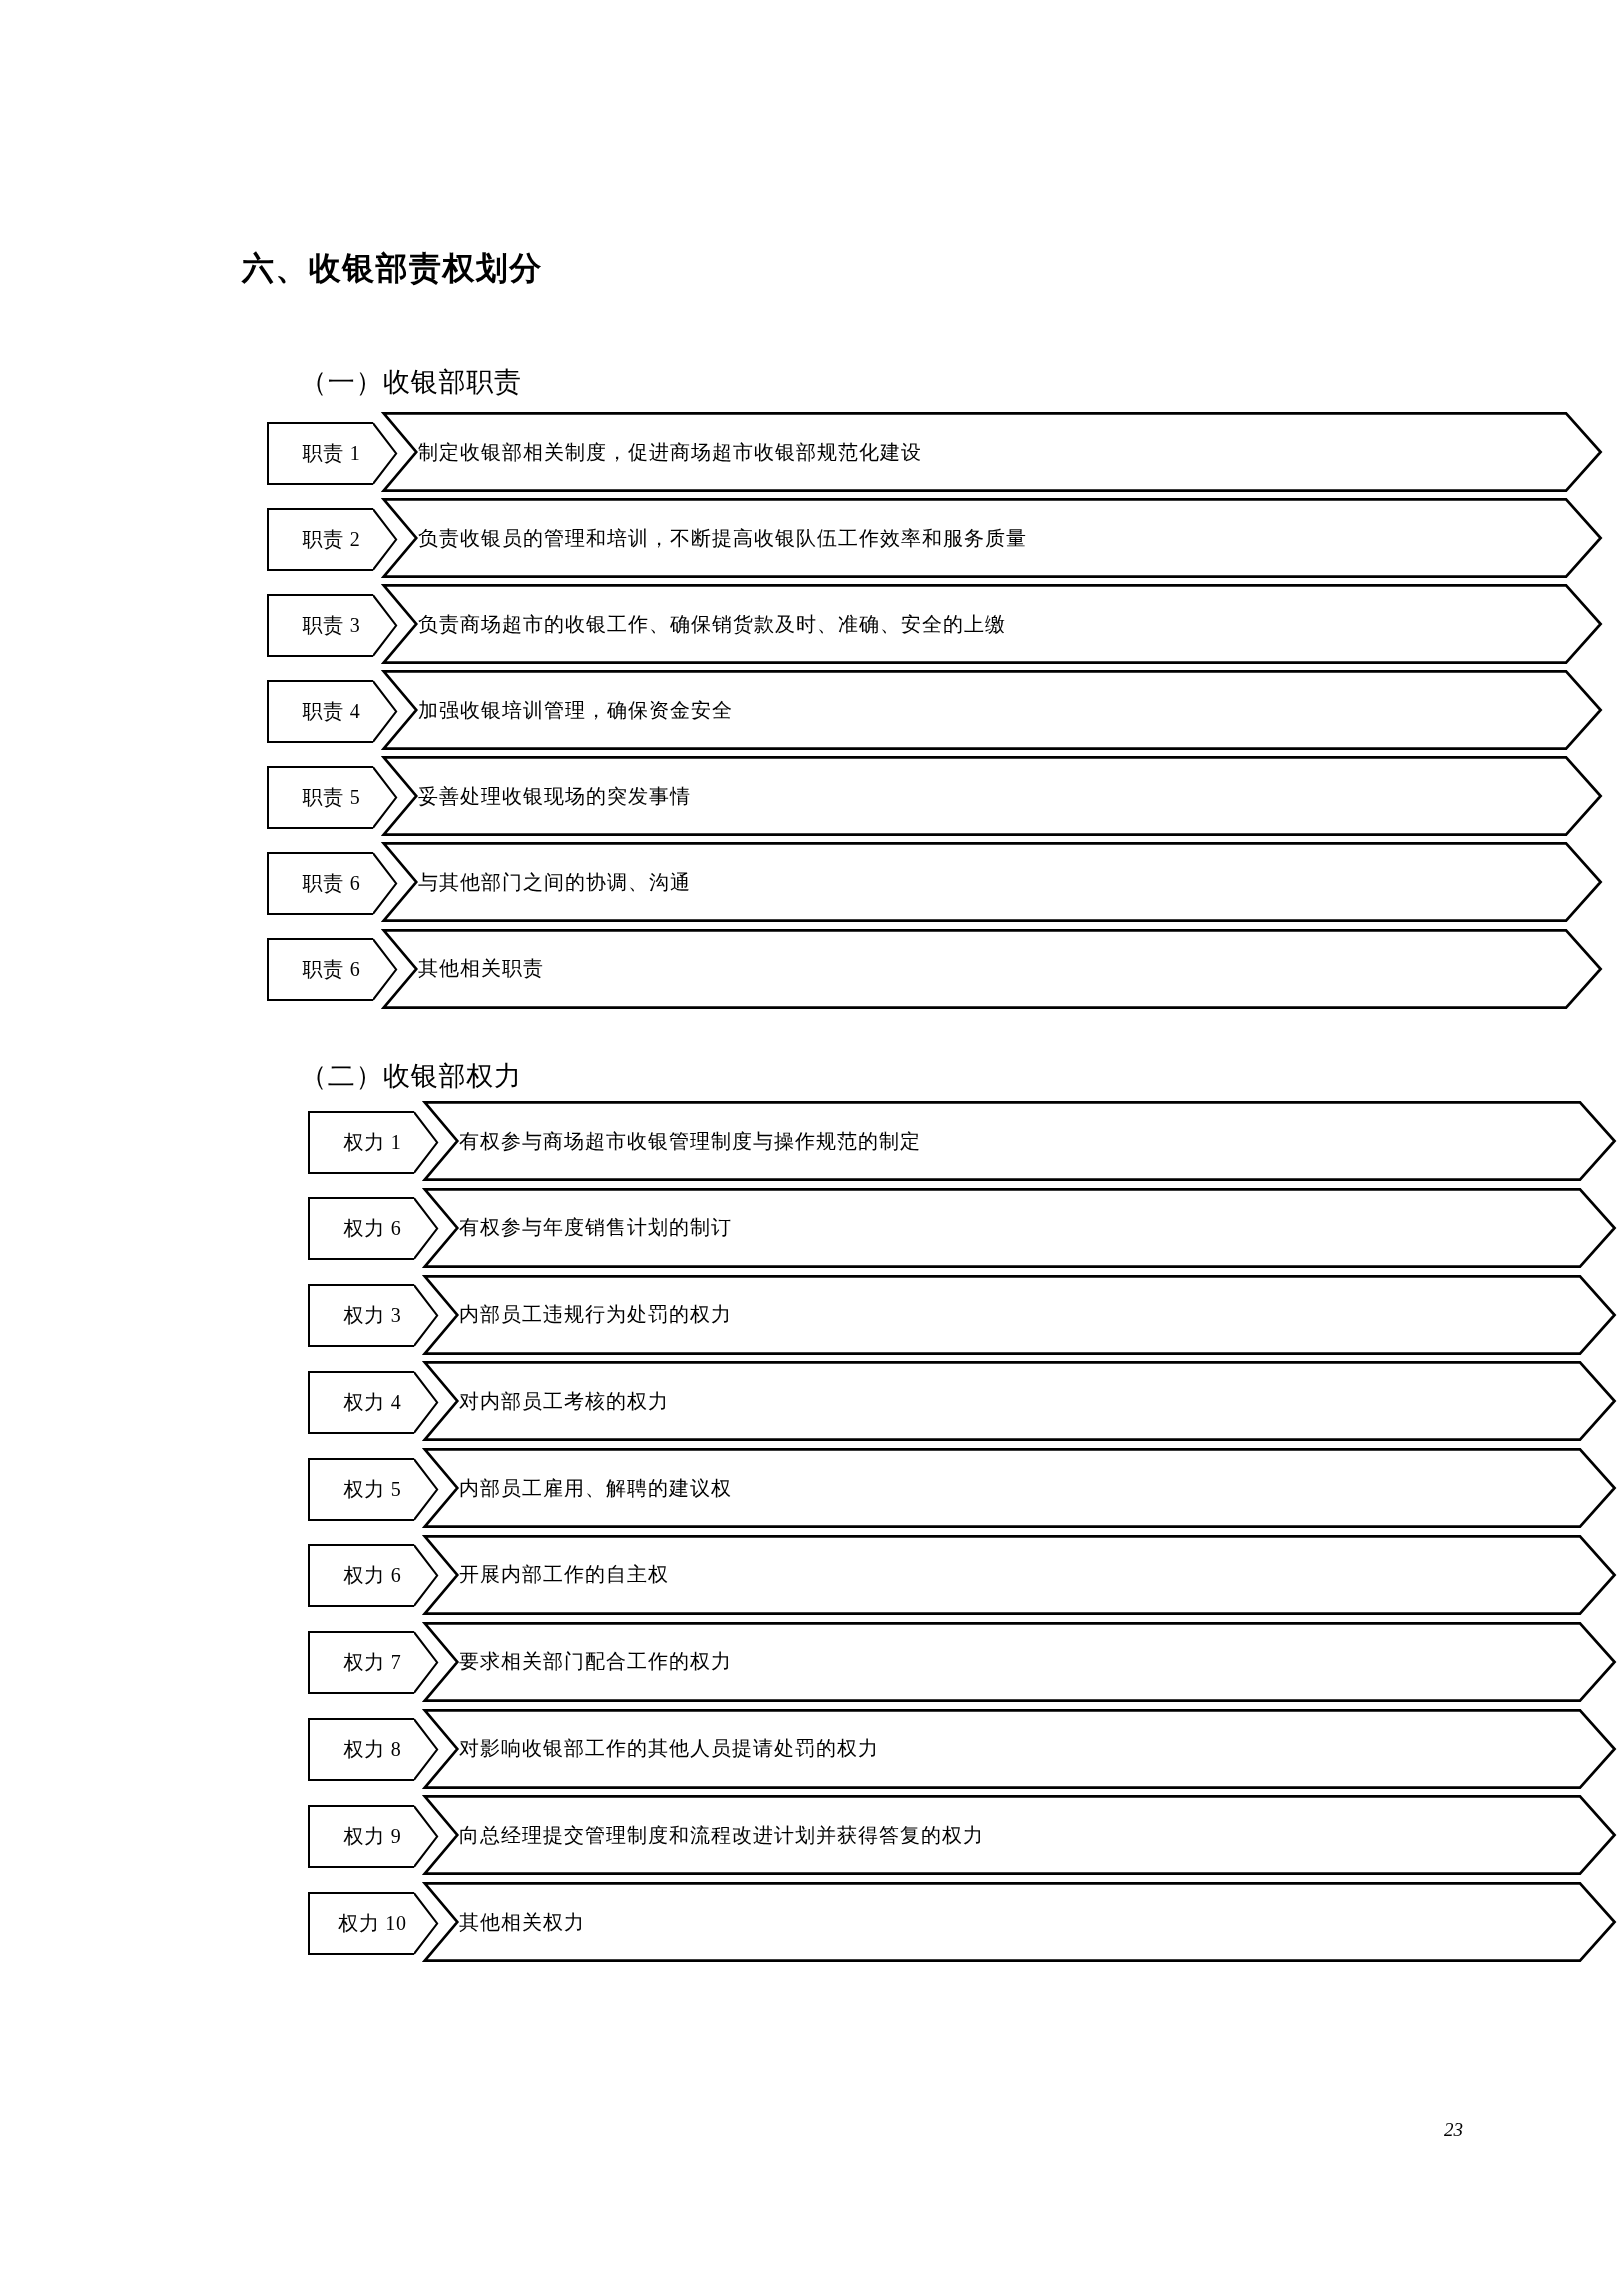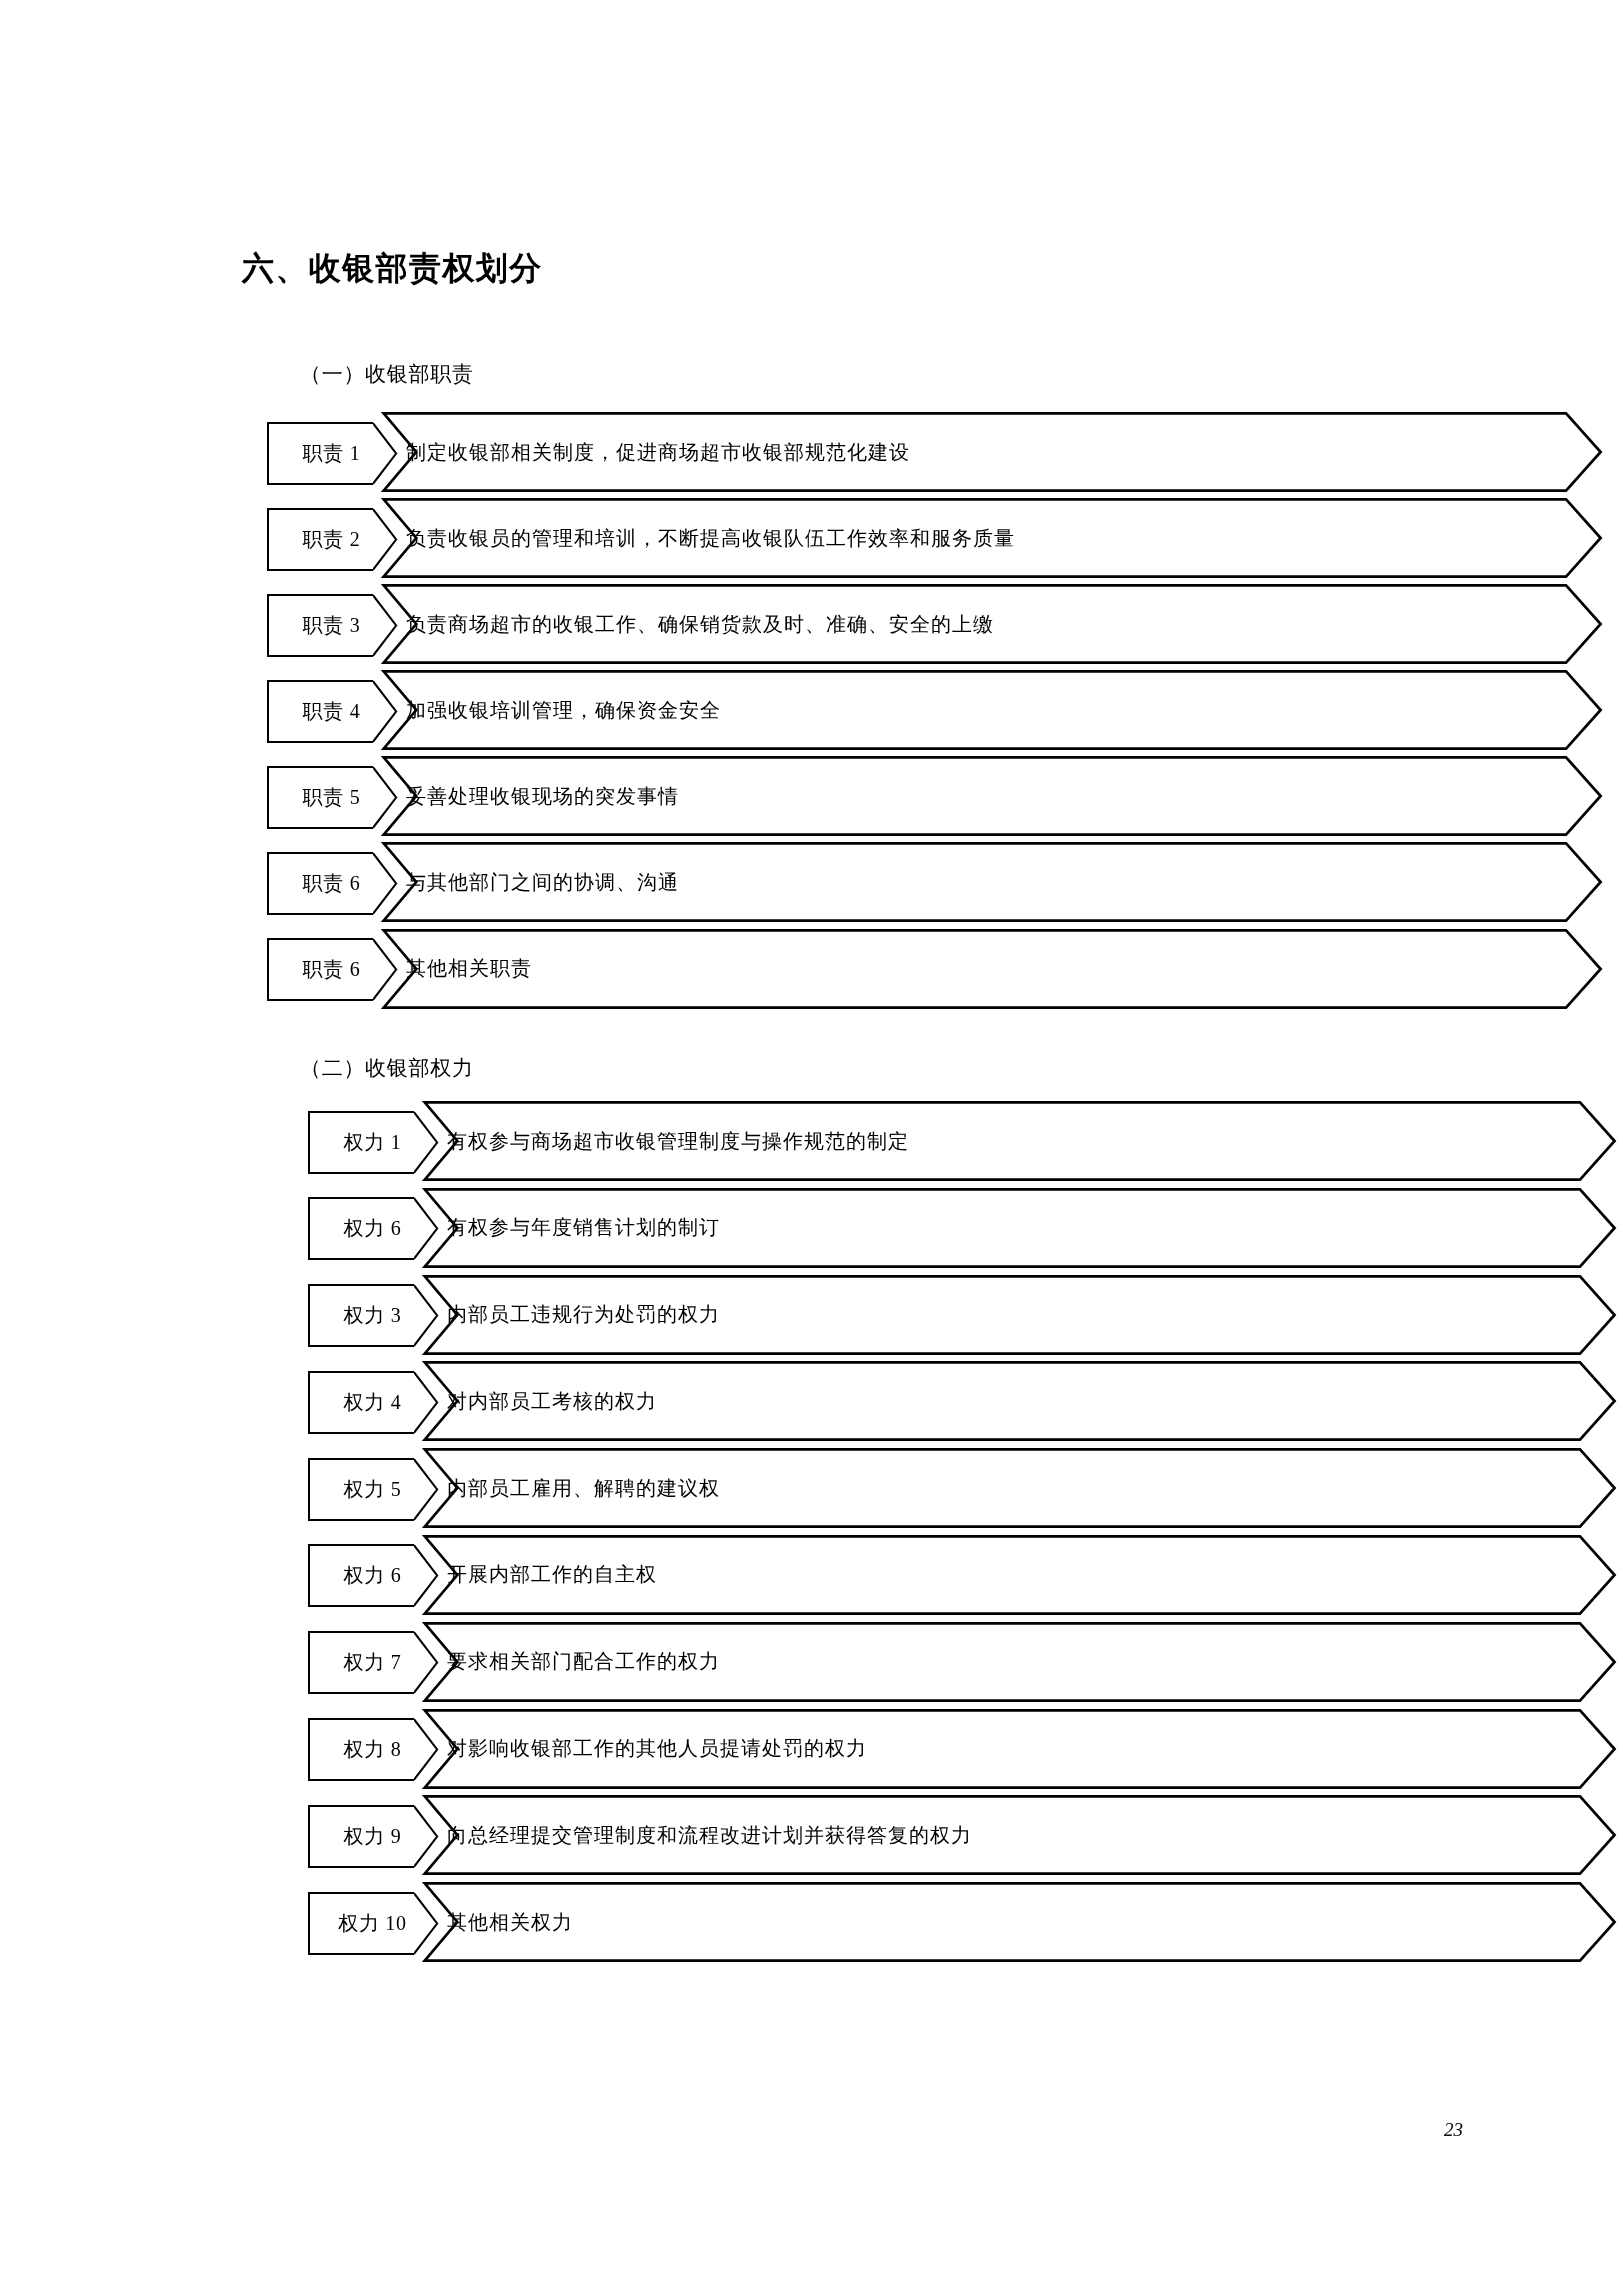--- a/index.html
+++ b/index.html
@@ -27,21 +27,21 @@
     left: 242px;
     top: 230px;
     font-size: 32px;
     font-weight: bold;
     letter-spacing: 1.4px;
     line-height: 1.1;
     white-space: nowrap;
   }
   .section-heading {
     position: absolute;
-    font-size: 21px;
+    font-size: 27px;
     font-weight: normal;
     letter-spacing: 0.7px;
     white-space: nowrap;
     line-height: 1.1;
     text-align: right;
   }
   .section-heading.sec1 { left: 300px; top: 346px; }
   .section-heading.sec2 { left: 300px; top: 1040px; }
 
   
@@ -96,21 +96,21 @@
     top: 0;
     height: 80px;
     z-index: 1;
   }
   .chev-body svg { display: block; }
 
   .chev-text {
     position: absolute;
     top: 0;
     height: 80px;
-    left: 139px;
+    left: 151px;
     display: flex;
     align-items: center;
     font-size: 20px;
     letter-spacing: 1px;
     white-space: nowrap;
     z-index: 2;
   }
 
   
   .page-number {

